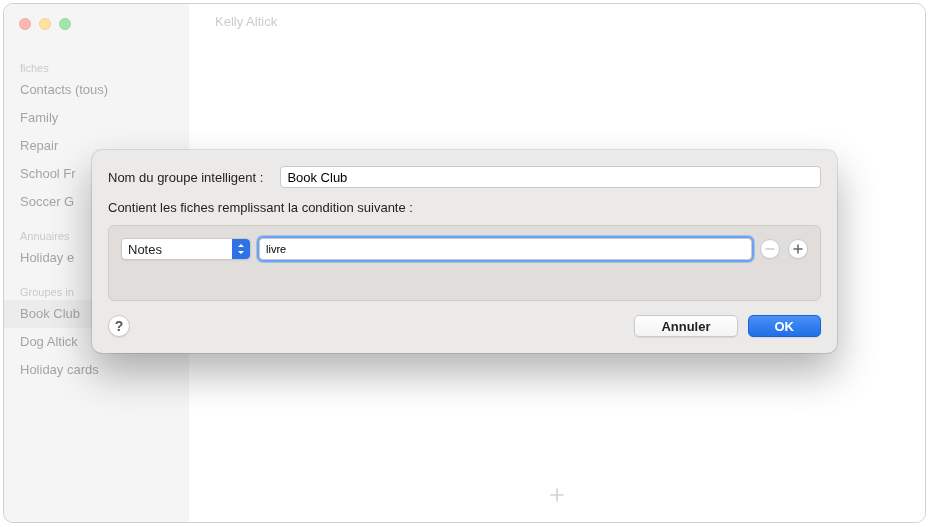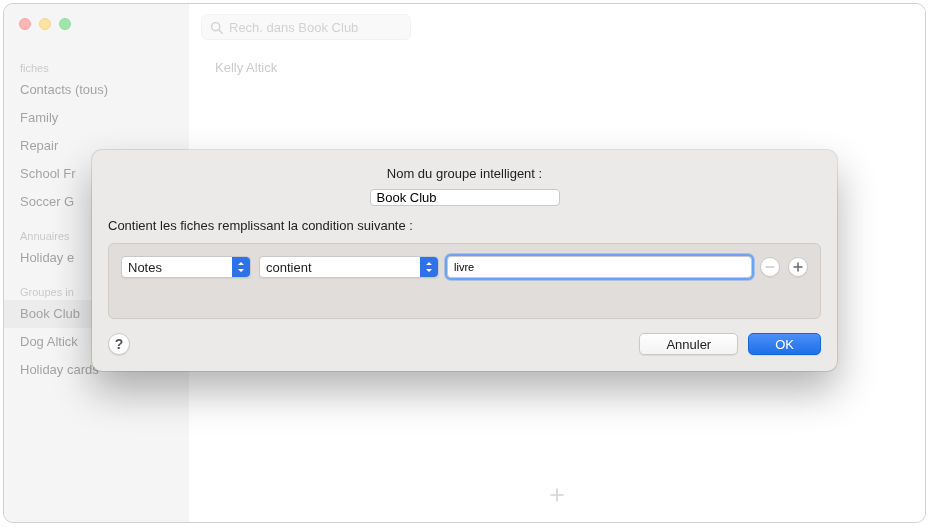--- a/index.html
+++ b/index.html
@@ -151,22 +151,21 @@
       z-index: 20;
       padding: 16px;
       font-size: 13px;
       color: #222;
     }
     
     .dlg-row {
       display: flex;
       align-items: center;
       margin-bottom: 12px;
-      gap: 8px;
-      flex-direction: column;
+      gap: 17px;
     }
     
     .dlg-label {
       white-space: nowrap;
     }
     
     .dlg-name-input {
       flex: 1;
       height: 22px;
       padding: 0 6px;
@@ -281,20 +280,21 @@
       height: 22px;
       border-radius: 5px;
       font-size: 13px;
       display: flex;
       align-items: center;
       justify-content: center;
       padding: 0 26px;
       border: 1px solid #c9c9c9;
       background: linear-gradient(#fff,#f3f3f3);
       box-shadow: 0 1px 1px rgba(0,0,0,0.08);
+      font-weight: bold;
     }
     
     .push-btn.primary {
       background: linear-gradient(#4a90f7,#1f6fe8);
       border: 1px solid #1b63d4;
       color: #fff;
     }
     
     svg { display: block; }
   </style>
@@ -322,31 +322,20 @@
       <div class="sidebar-section-header" style="margin-top:8px">Annuaires</div>
       <div class="sidebar-item"><span>Holiday e</span></div>
 
       <div class="sidebar-section-header" style="margin-top:8px">Groupes in</div>
       <div class="sidebar-item selected"><span>Book Club</span></div>
       <div class="sidebar-item"><span>Dog Altick</span></div>
       <div class="sidebar-item"><span>Holiday cards</span></div>
     </div>
 
     <div class="content-area">
-      <div class="search-row">
-        <div class="search-field">
-          <span>
-            <svg width="13" height="13" viewBox="0 0 16 16" fill="none">
-                <circle cx="7" cy="7" r="5" stroke="#9a9a9a" stroke-width="1.8"></circle>
-                <line x1="11" y1="11" x2="15" y2="15" stroke="#9a9a9a" stroke-width="1.8" stroke-linecap="round"></line>
-              </svg>
-          </span>
-          <span>Rech. dans Book Club</span>
-        </div>
-      </div>
       <div class="contact-name">Kelly Altick</div>
 
       <div class="bottom-bar">
         <div class="add-btn">
           <span>
             <svg width="16" height="16" viewBox="0 0 16 16">
                 <path d="M8 2v12M2 8h12" stroke="#9a9a9a" stroke-width="1.6" stroke-linecap="round"></path>
               </svg>
           </span>
         </div>
@@ -368,28 +357,20 @@
   <div class="conditions-box">
     <div class="mac-select sel-field">
       <span>Notes</span>
       <div class="mac-select-arrows">
         <svg width="8" height="10" viewBox="0 0 8 10">
             <path d="M4 0 L7 3 L1 3 Z M4 10 L1 7 L7 7 Z" fill="#fff"></path>
           </svg>
       </div>
     </div>
 
-    <div class="mac-select sel-op">
-      <span>contient</span>
-      <div class="mac-select-arrows">
-        <svg width="8" height="10" viewBox="0 0 8 10">
-            <path d="M4 0 L7 3 L1 3 Z M4 10 L1 7 L7 7 Z" fill="#fff"></path>
-          </svg>
-      </div>
-    </div>
 
     <input class="cond-input" type="text" value="livre" style="">
 
     <div class="round-btn disabled">
       <span>
         <svg width="10" height="10" viewBox="0 0 10 10">
             <path d="M1 5h8" stroke="currentColor" stroke-width="1.5" stroke-linecap="round"></path>
           </svg>
       </span>
     </div>

